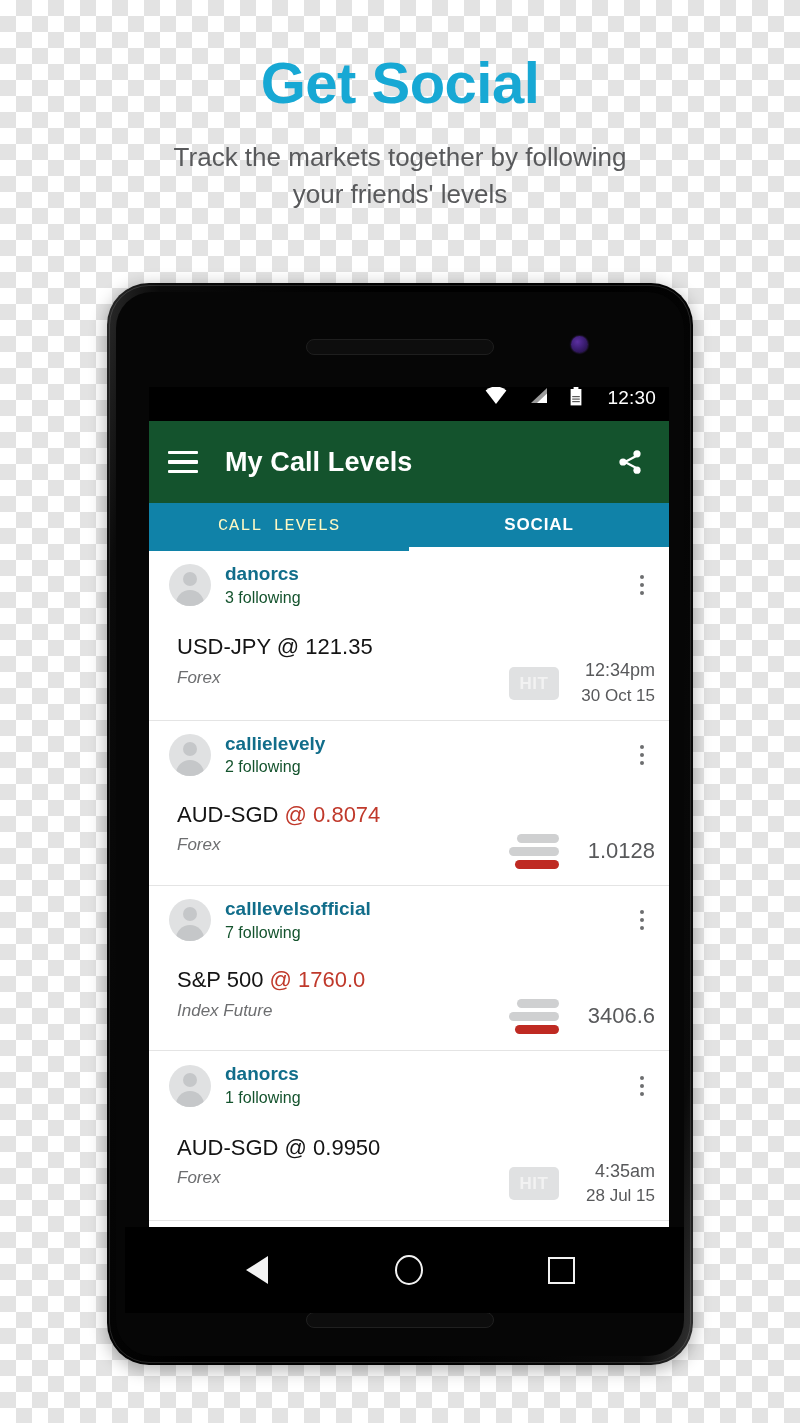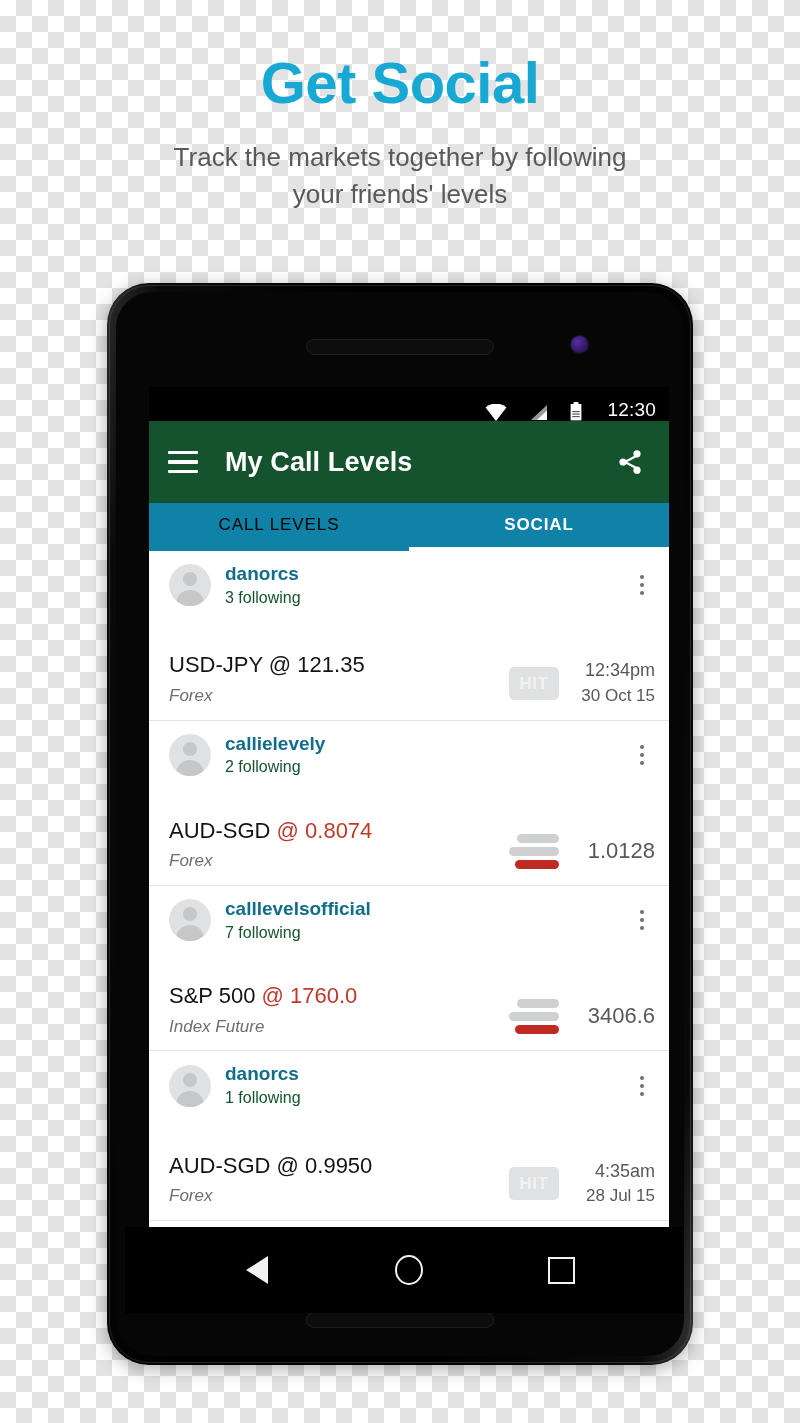--- a/index.html
+++ b/index.html
@@ -120,21 +120,21 @@
     height: 840px;
     background: #ffffff;
     overflow: hidden;
   }
 
   
   .statusbar {
     height: 34px;
     background: #000000;
     display: flex;
-    align-items: flex-end;
+    align-items: flex-start;
     justify-content: flex-end;
     padding-right: 13px;
     gap: 22px;
   }
   .sb-icon { display: block; }
   .sb-time {
     color: #ffffff;
     font-size: 19px;
     letter-spacing: 0.2px;
     margin-left: 3px;
@@ -193,21 +193,21 @@
     flex: 1 1 50%;
     display: flex;
     align-items: center;
     justify-content: center;
     font-size: 17px;
     letter-spacing: 0.9px;
     cursor: pointer;
     position: relative;
     padding-bottom: 4px;
   }
-  .tab.inactive { color: #000000; }
+  .tab.inactive { color: #fef9c3; font-family: Liberation Mono, monospace; }
   .tab.active { color: #ffffff; font-weight: bold; }
   .tab.active::after {
     content: "";
     position: absolute;
     left: 0; right: 0; bottom: 0;
     height: 4px;
     background: #ffffff;
   }
 
   
@@ -285,22 +285,22 @@
   .kebab i {
     display: block;
     width: 4px;
     height: 4px;
     border-radius: 50%;
     background: #6d6e70;
   }
 
   .li-bottom {
     display: flex;
-    align-items: flex-end;
-    padding: 7px 14px 0 20px;
+    align-items: center;
+    padding: 7px 14px 0 28px;
   }
   .li-left { flex: 1 1 auto; min-width: 0; }
   .pair-line {
     font-size: 22px;
     color: #141414;
     line-height: 1.3;
     white-space: nowrap;
   }
   .pair-line .level-alert { color: #c0392b; }
   .asset-class {

